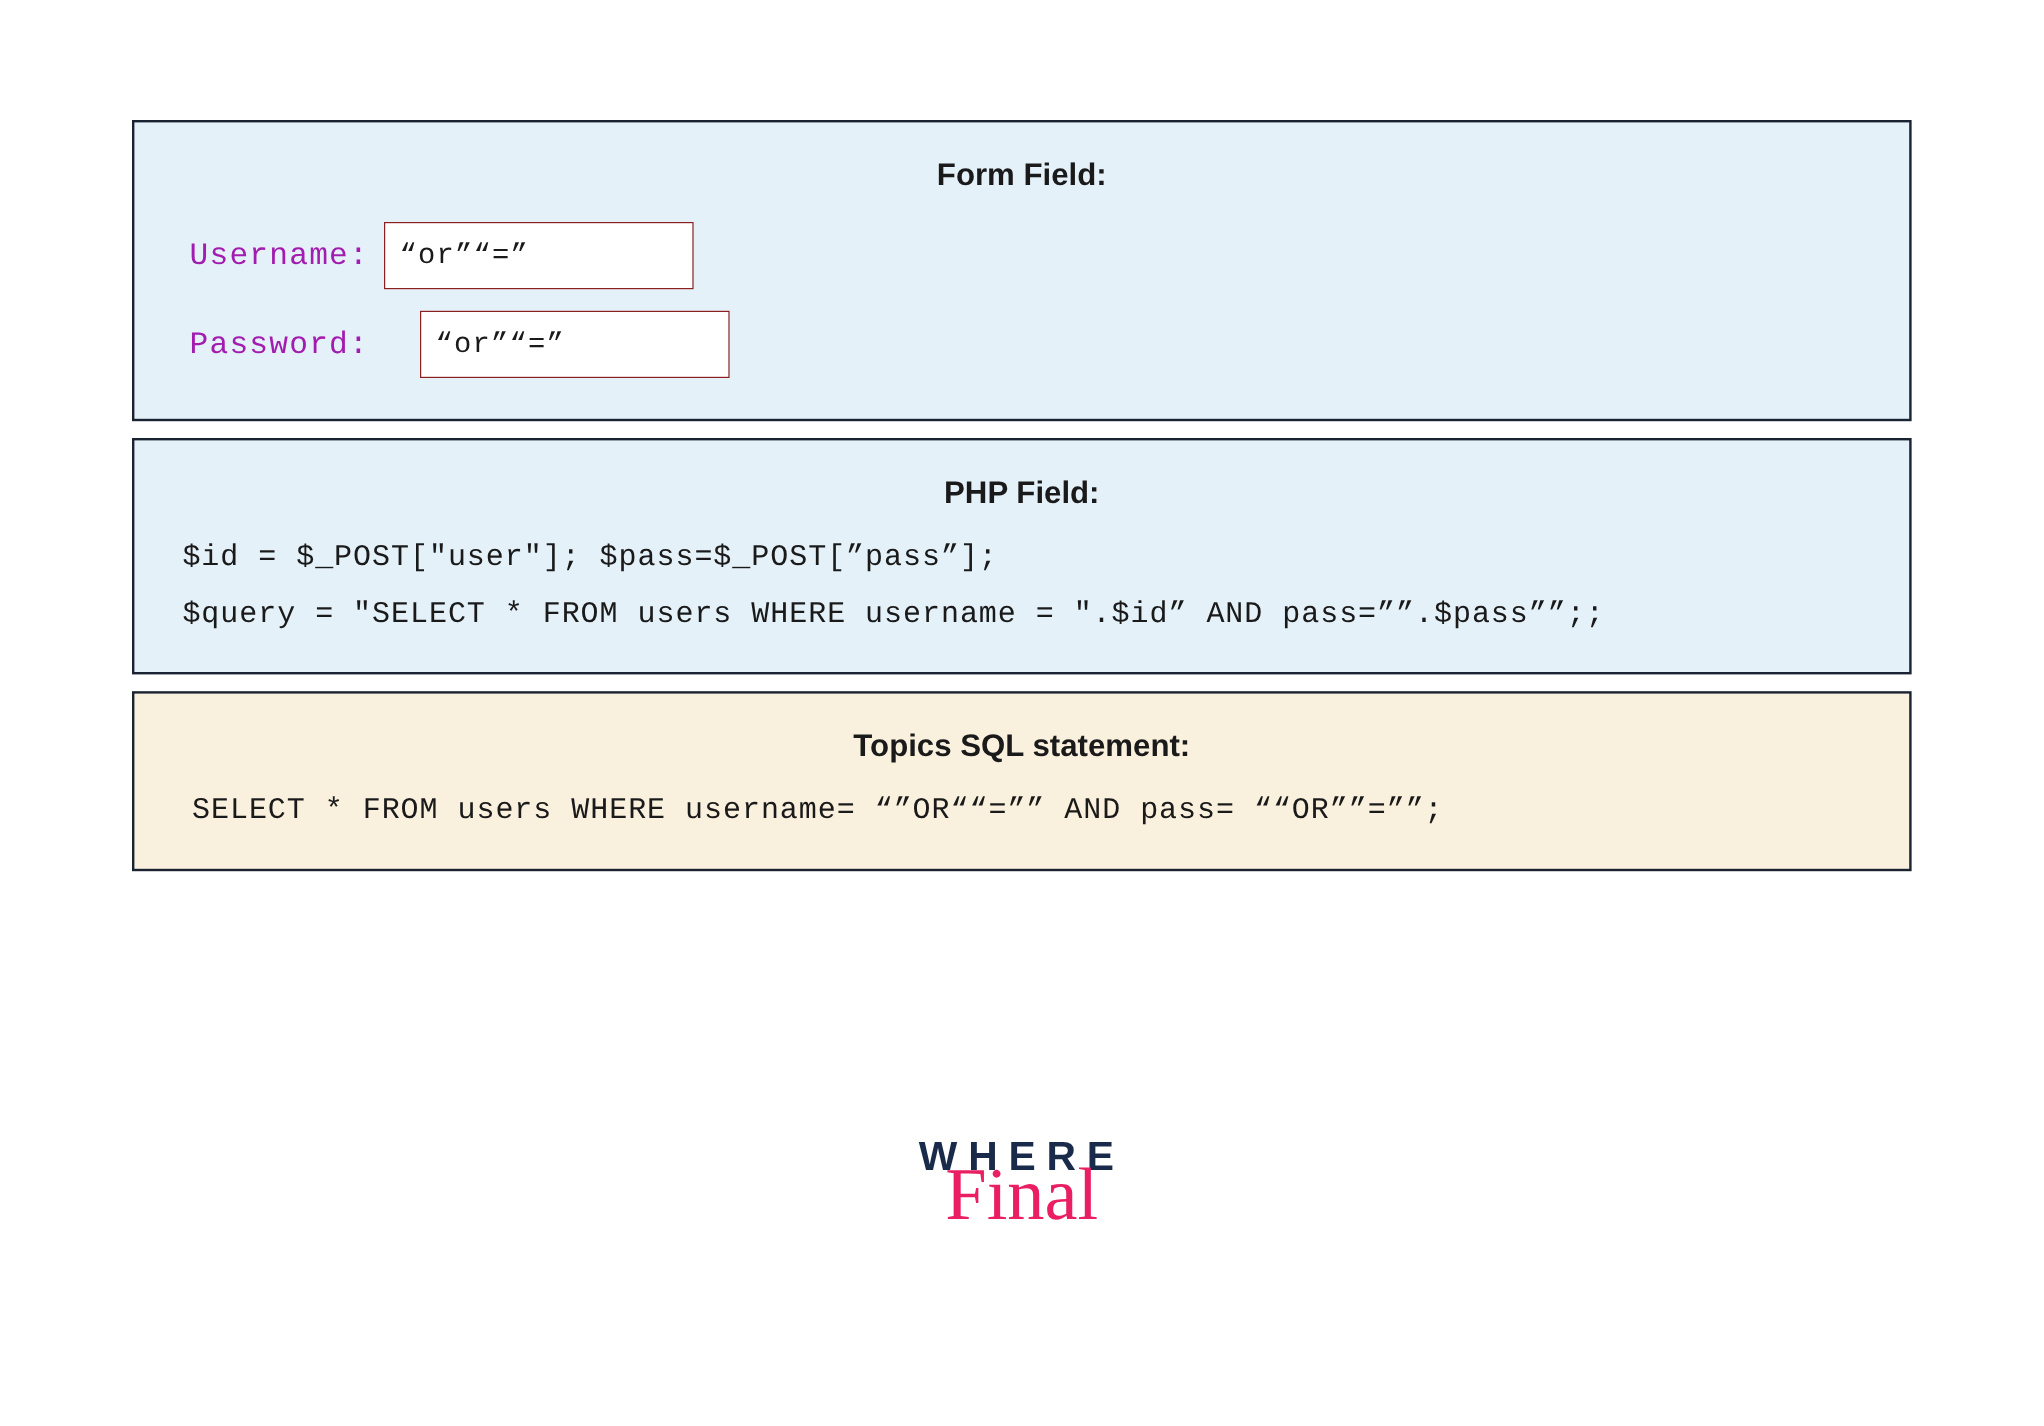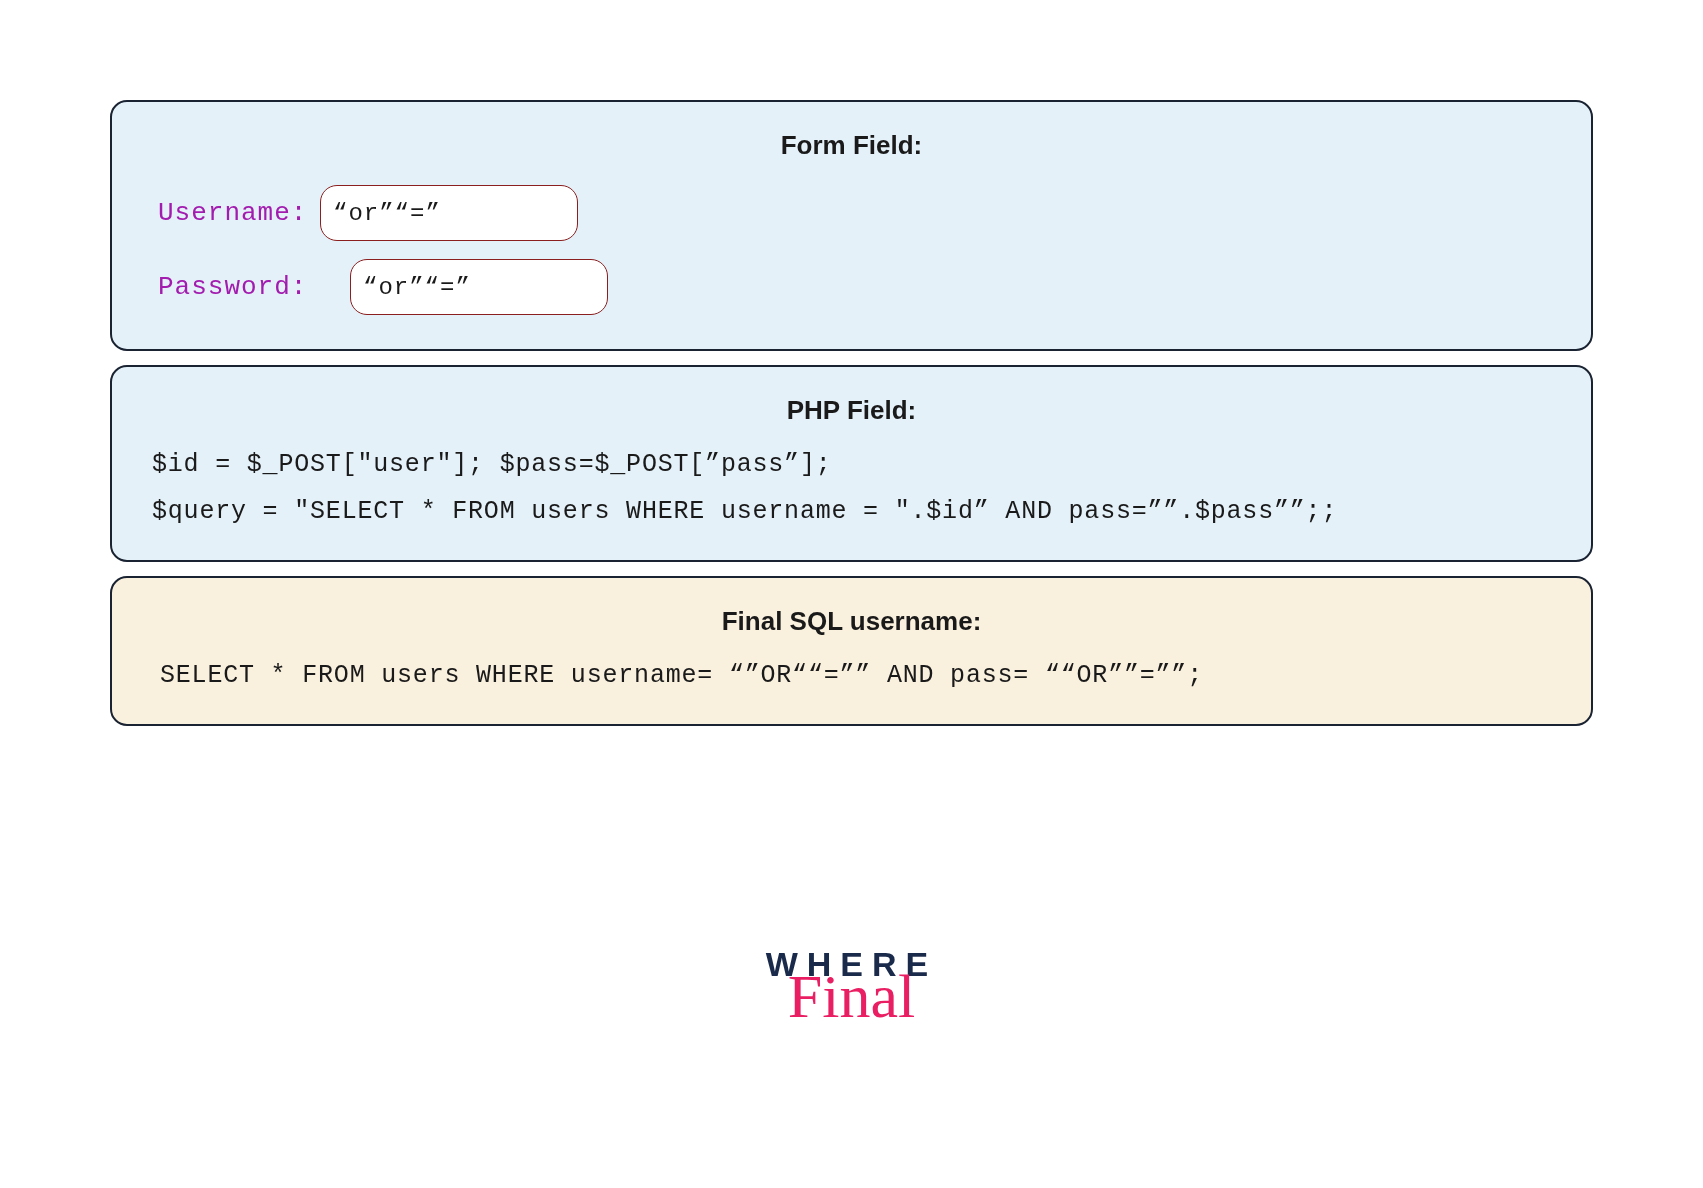--- a/index.html
+++ b/index.html
@@ -1,19 +1,18 @@
 <!DOCTYPE html>
 <html><head>
   <meta charset="utf-8">
   <style>
     * {
       margin: 0;
       padding: 0;
       box-sizing: border-box;
-      border-radius: 17px;
     }
     body {
       background: #ffffff;
       width: 1703px;
       height: 1188px;
       font-family: -apple-system, BlinkMacSystemFont, "Segoe UI", sans-serif;
       padding: 100px 110px;
       position: relative;
     }
     .panel {
@@ -123,20 +122,20 @@
   </div>
 </div>
 
 <div class="panel panel-blue">
   <div class="panel-title">PHP Field:</div>
   <div class="code-line">$id = $_POST["user"]; $pass=$_POST[”pass”];</div>
   <div class="code-line">$query = "SELECT * FROM users WHERE username = ".$id” AND pass=””.$pass””;;</div>
 </div>
 
 <div class="panel panel-cream">
-  <div class="panel-title">Final SQL username:</div>
+  <div class="panel-title">Topics SQL statement:</div>
   <div class="sql-line">SELECT * FROM users WHERE username= “”OR““=”” AND pass= ““OR””=””;</div>
 </div>
 
 <div class="logo-container">
   <div class="logo-text">WHERE</div>
   <div class="logo-script">Final</div>
 </div>
 
 </body></html>

